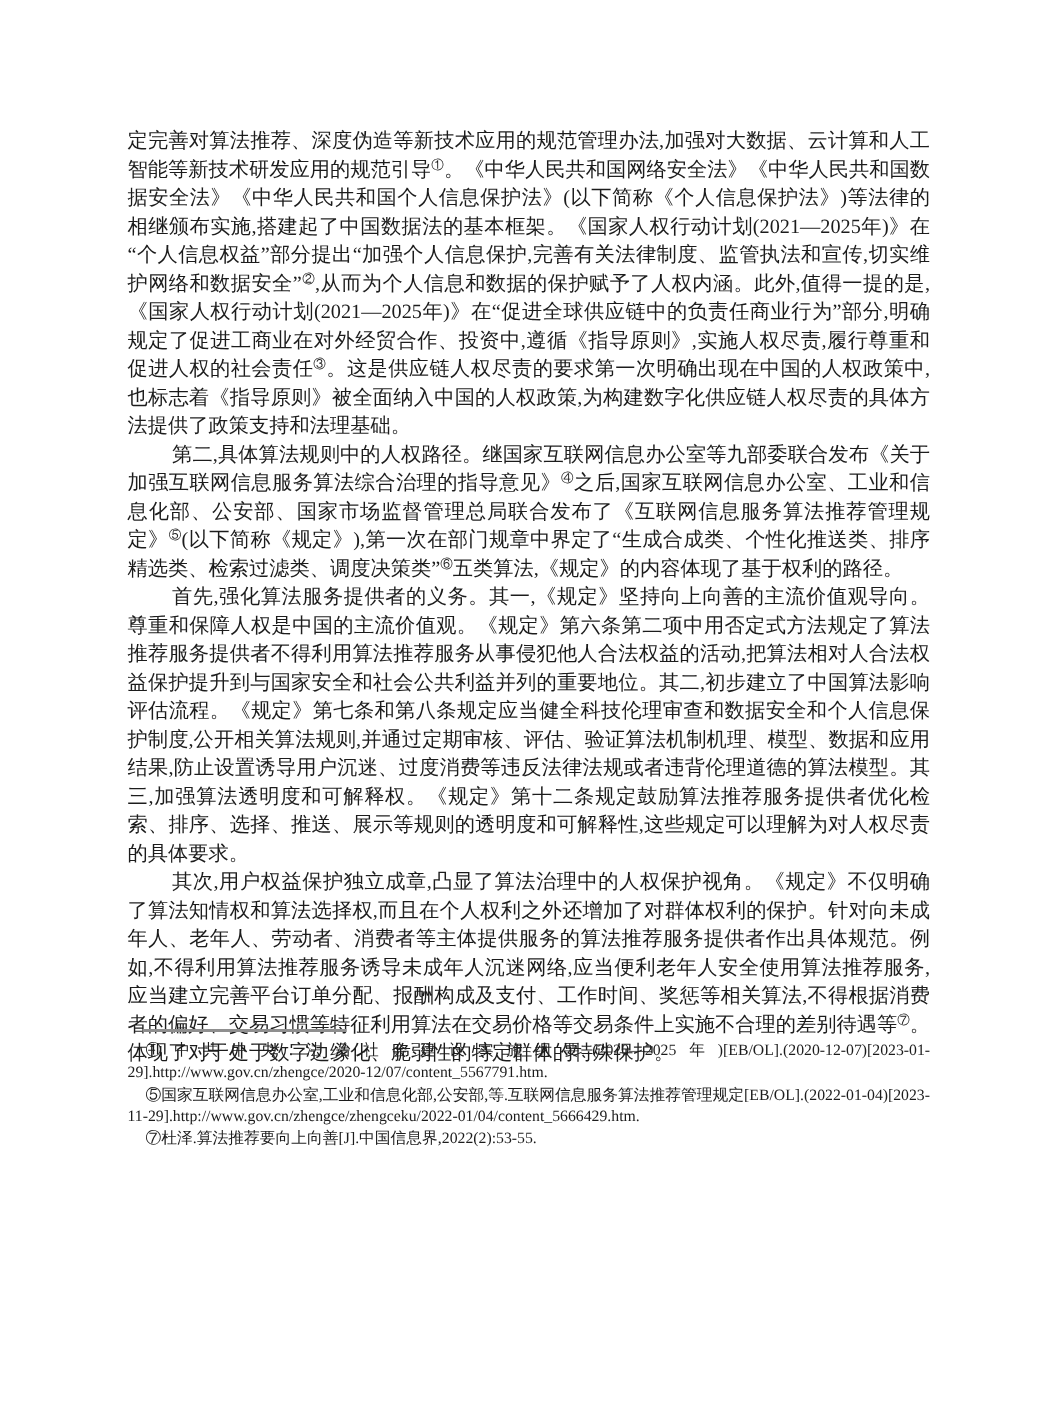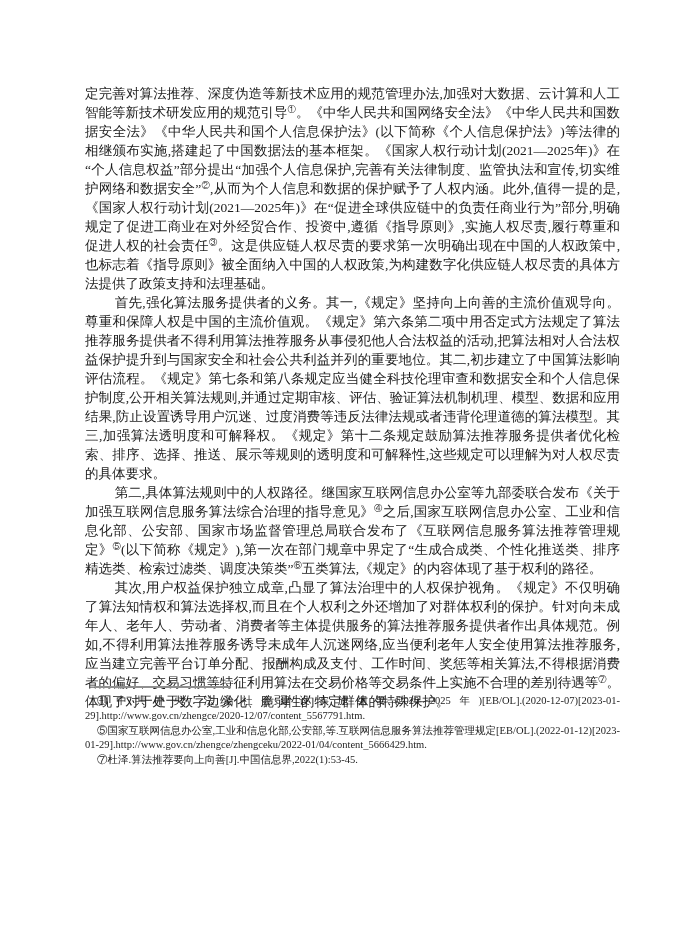--- a/index.html
+++ b/index.html
@@ -54,28 +54,28 @@
     color:#1c1c1c;
   }
 </style>
 </head>
 <body>
 
 <div class="page">
 
   <div class="article">
       <p class="para">定完善对算法推荐、深度伪造等新技术应用的规范管理办法,加强对大数据、云计算和人工智能等新技术研发应用的规范引导<sup class="fnref">①</sup>。《中华人民共和国网络安全法》《中华人民共和国数据安全法》《中华人民共和国个人信息保护法》(以下简称《个人信息保护法》)等法律的相继颁布实施,搭建起了中国数据法的基本框架。《国家人权行动计划(2021—2025年)》在“个人信息权益”部分提出“加强个人信息保护,完善有关法律制度、监管执法和宣传,切实维护网络和数据安全”<sup class="fnref">②</sup>,从而为个人信息和数据的保护赋予了人权内涵。此外,值得一提的是,《国家人权行动计划(2021—2025年)》在“促进全球供应链中的负责任商业行为”部分,明确规定了促进工商业在对外经贸合作、投资中,遵循《指导原则》,实施人权尽责,履行尊重和促进人权的社会责任<sup class="fnref">③</sup>。这是供应链人权尽责的要求第一次明确出现在中国的人权政策中,也标志着《指导原则》被全面纳入中国的人权政策,为构建数字化供应链人权尽责的具体方法提供了政策支持和法理基础。</p>
+      <p class="para indent">第二,具体算法规则中的人权路径。继国家互联网信息办公室等九部委联合发布《关于加强互联网信息服务算法综合治理的指导意见》<sup class="fnref">④</sup>之后,国家互联网信息办公室、工业和信息化部、公安部、国家市场监督管理总局联合发布了《互联网信息服务算法推荐管理规定》<sup class="fnref">⑤</sup>(以下简称《规定》),第一次在部门规章中界定了“生成合成类、个性化推送类、排序精选类、检索过滤类、调度决策类”<sup class="fnref">⑥</sup>五类算法,《规定》的内容体现了基于权利的路径。</p>
       <p class="para indent">首先,强化算法服务提供者的义务。其一,《规定》坚持向上向善的主流价值观导向。尊重和保障人权是中国的主流价值观。《规定》第六条第二项中用否定式方法规定了算法推荐服务提供者不得利用算法推荐服务从事侵犯他人合法权益的活动,把算法相对人合法权益保护提升到与国家安全和社会公共利益并列的重要地位。其二,初步建立了中国算法影响评估流程。《规定》第七条和第八条规定应当健全科技伦理审查和数据安全和个人信息保护制度,公开相关算法规则,并通过定期审核、评估、验证算法机制机理、模型、数据和应用结果,防止设置诱导用户沉迷、过度消费等违反法律法规或者违背伦理道德的算法模型。其三,加强算法透明度和可解释权。《规定》第十二条规定鼓励算法推荐服务提供者优化检索、排序、选择、推送、展示等规则的透明度和可解释性,这些规定可以理解为对人权尽责的具体要求。</p>
-      <p class="para indent">第二,具体算法规则中的人权路径。继国家互联网信息办公室等九部委联合发布《关于加强互联网信息服务算法综合治理的指导意见》<sup class="fnref">④</sup>之后,国家互联网信息办公室、工业和信息化部、公安部、国家市场监督管理总局联合发布了《互联网信息服务算法推荐管理规定》<sup class="fnref">⑤</sup>(以下简称《规定》),第一次在部门规章中界定了“生成合成类、个性化推送类、排序精选类、检索过滤类、调度决策类”<sup class="fnref">⑥</sup>五类算法,《规定》的内容体现了基于权利的路径。</p>
       <p class="para indent">其次,用户权益保护独立成章,凸显了算法治理中的人权保护视角。《规定》不仅明确了算法知情权和算法选择权,而且在个人权利之外还增加了对群体权利的保护。针对向未成年人、老年人、劳动者、消费者等主体提供服务的算法推荐服务提供者作出具体规范。例如,不得利用算法推荐服务诱导未成年人沉迷网络,应当便利老年人安全使用算法推荐服务,应当建立完善平台订单分配、报酬构成及支付、工作时间、奖惩等相关算法,不得根据消费者的偏好、交易习惯等特征利用算法在交易价格等交易条件上实施不合理的差别待遇等<sup class="fnref">⑦</sup>。体现了对于处于数字边缘化、脆弱性的特定群体的特殊保护。</p>
     </div>
 
   <div class="fn-sep"></div>
 
   <div class="footnotes">
       <p class="footnote">①中共中央.法治社会建设实施纲要(2020—2025年)[EB/OL].(2020-12-07)[2023-01-29].http://www.gov.cn/zhengce/2020-12/07/content_5567791.htm.</p>
-      <p class="footnote">⑤国家互联网信息办公室,工业和信息化部,公安部,等.互联网信息服务算法推荐管理规定[EB/OL].(2022-01-12)[2023-01-29].http://www.gov.cn/zhengce/zhengceku/2022-01/04/content_5666429.htm.</p>
-      <p class="footnote">⑦杜泽.算法推荐要向上向善[J].中国信息界,2022(1):53-45.</p>
+      <p class="footnote">⑤国家互联网信息办公室,工业和信息化部,公安部,等.互联网信息服务算法推荐管理规定[EB/OL].(2022-01-04)[2023-11-29].http://www.gov.cn/zhengce/zhengceku/2022-01/04/content_5666429.htm.</p>
+      <p class="footnote">⑦杜泽.算法推荐要向上向善[J].中国信息界,2022(2):53-55.</p>
     </div>
 
   <div class="page-num">106</div>
 
 </div>
 
 </body></html>

